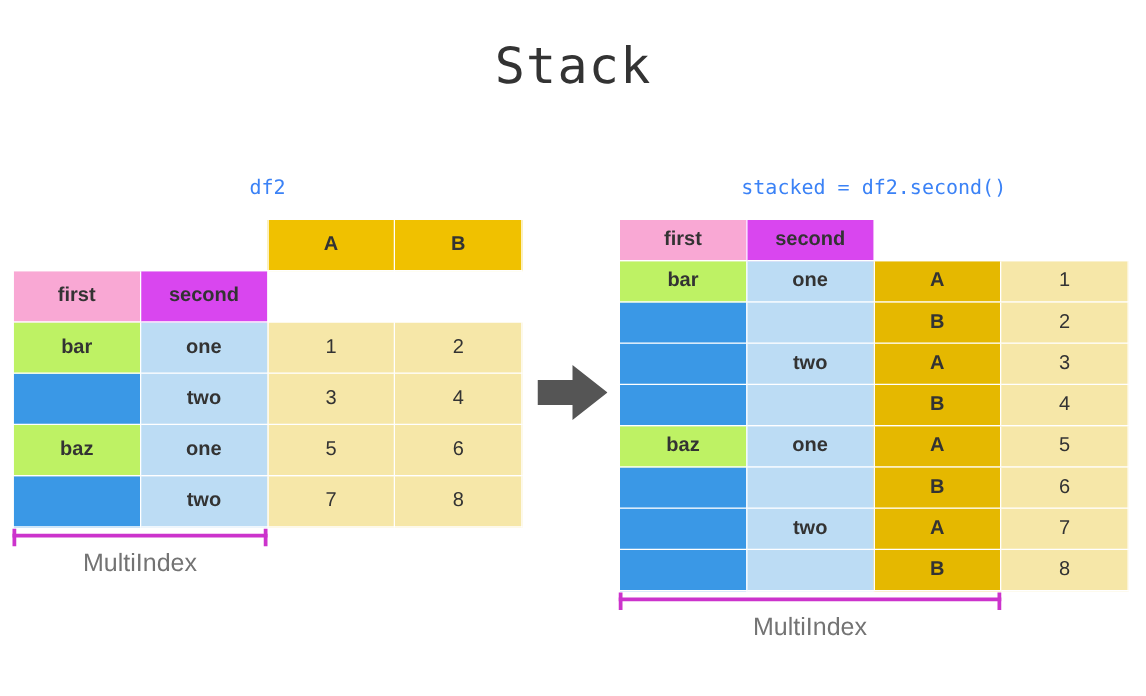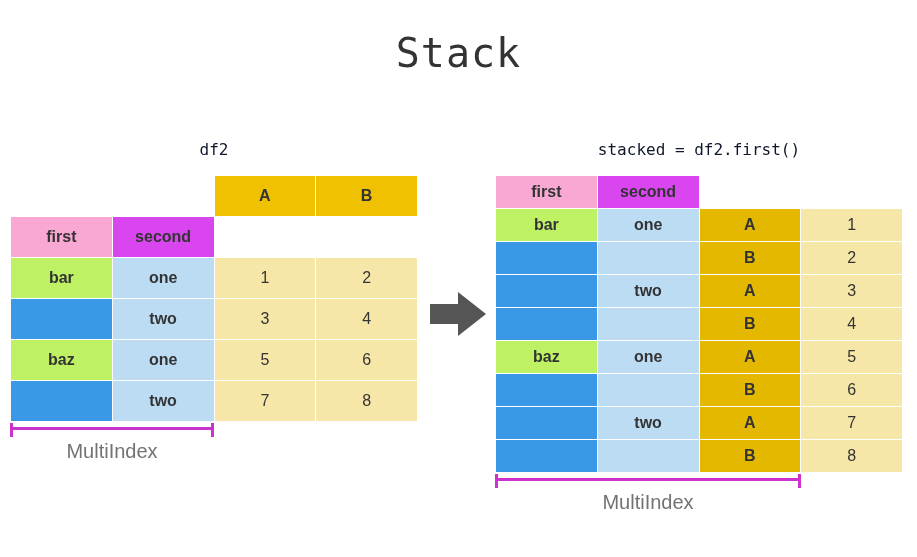--- a/index.html
+++ b/index.html
@@ -1,18 +1,18 @@
 <!DOCTYPE html>
 <html><head>
 <meta charset="utf-8">
 <style>
   html,body{margin:0;padding:0;background:#fff;font-family:"Helvetica Neue",Helvetica,Arial,sans-serif;color:#333;}
   .page{width:917px;height:548px;position:relative;}
   .title{position:absolute;top:30px;left:0;right:0;text-align:center;font-size:40px;letter-spacing:1px;font-family:Menlo,Consolas,monospace;}
-  .caption{font-family:Menlo,Consolas,monospace;font-size:16px;text-align:center;margin-bottom:16px;color:#0f172a;}
+  .caption{font-family:Menlo,Consolas,monospace;font-size:16px;text-align:center;margin-bottom:16px;color:#3b82f6;}
   .panel{position:absolute;}
   .panel.left{left:10px;top:140px;width:408px;}
   .panel.right{left:495px;top:140px;width:408px;}
   table{border-collapse:collapse;width:100%;table-layout:fixed;}
   td{border:1px solid #fff;height:38px;text-align:center;font-size:16px;}
   .hdr-first{background:#f9a8d4;font-weight:bold;}
   .hdr-second{background:#d946ef;font-weight:bold;}
   .hdr-col{background:#f0c100;font-weight:bold;}
   .hdr-col-dark{background:#e5b800;font-weight:bold;}
   .idx1{background:#bef264;font-weight:bold;margin-left:37px;}
@@ -84,21 +84,21 @@
     <div class="mi-label" style="width:204px;">MultiIndex</div>
   </div>
 
   <div class="arrow">
     <svg width="56" height="48" viewBox="0 0 56 48">
         <path d="M0 14 H28 V2 L56 24 L28 46 V34 H0 Z" fill="#555"></path>
       </svg>
   </div>
 
   <div class="panel right">
-    <div class="caption">stacked = df2.first()</div>
+    <div class="caption">stacked = df2.second()</div>
     <table>
       <tbody>
           <tr>
         <td class="hdr-first" style="height:30px;">first</td>
         <td class="hdr-second" style="height:30px;">second</td>
         <td class="blank" style="height:30px;"></td>
         <td class="blank" style="height:30px;"></td>
       </tr>
       <tr>
         <td class="idx1" style="height:30px;">bar</td>

